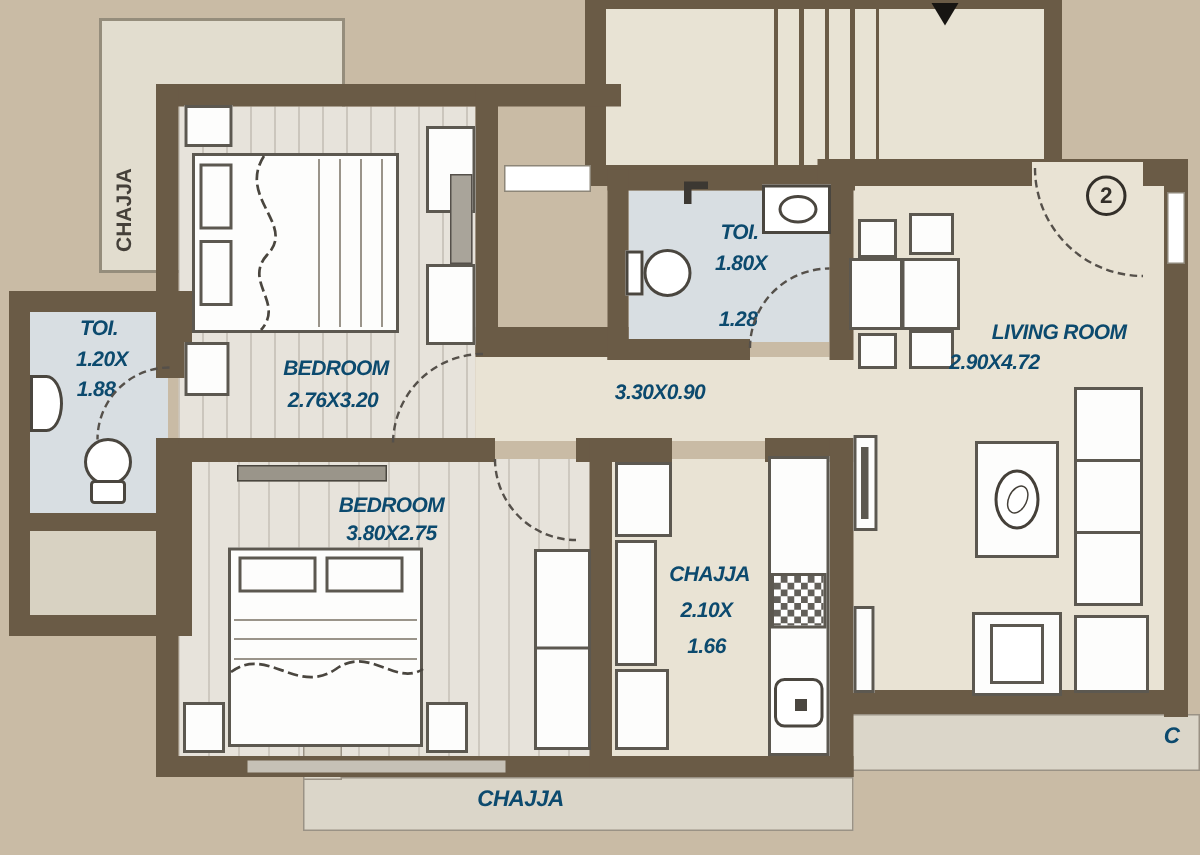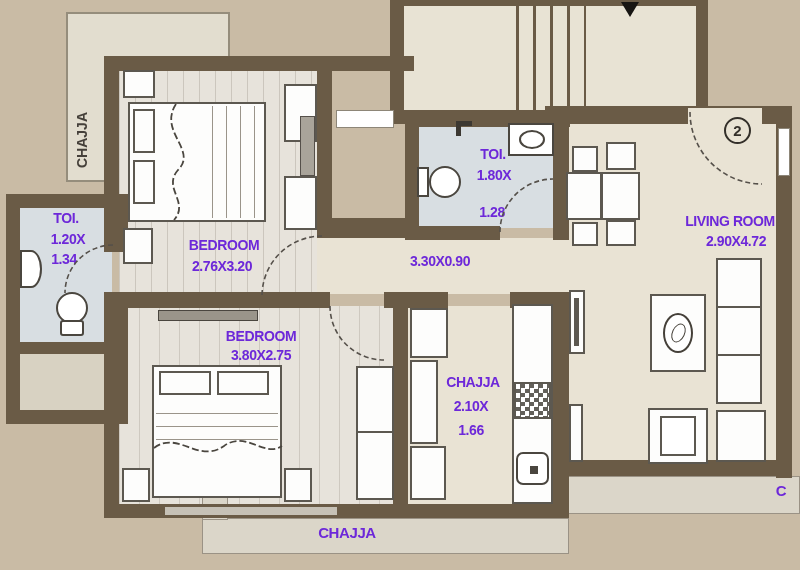--- a/index.html
+++ b/index.html
@@ -6,22 +6,22 @@
   #plan{position:relative;width:800px;height:570px;background:#c9bba5;overflow:hidden;
         font-family:"Liberation Sans",sans-serif;}
   #plan *{box-sizing:border-box;position:absolute;}
   .wall{background:#6a5b46;}
   .floor{background:#e9e3d4;}
   .plank{background-color:#e7e3db;
          background-image:repeating-linear-gradient(90deg,rgba(105,95,82,.22) 0 1px,transparent 1px 16px);}
   .tfloor{background:#d8dee2;}
   .chajja{background:#dbd6c9;border:1px solid #9a9285;}
   .furn{background:#fdfdfc;border:2px solid #5c5850;}
-  .lbl{font-weight:bold;font-size:14px;line-height:1.15;color:#6d28d9;letter-spacing:-0.4px;
-       white-space:nowrap;transform:translateX(-50%);text-align:center;}
+  .lbl{font-weight:bold;font-size:14px;line-height:1.15;color:#0c4a6e;letter-spacing:-0.4px;
+       white-space:nowrap;transform:translateX(-50%);text-align:center;font-style:italic;}
   .vlbl{font-weight:bold;font-size:14px;color:#45403a;letter-spacing:0;
         writing-mode:vertical-rl;transform:rotate(180deg);}
   .steps{background:#e8e3d4;
          background-image:repeating-linear-gradient(90deg,#6a5b46 0 3px,transparent 3px 17px);}
   .stove{background:repeating-conic-gradient(#63605a 0% 25%,#ffffff 0% 50%) 0 0/9px 9px;border:2px solid #5c5850;}
   svg.overlay{left:0;top:0;pointer-events:none;}
 </style>
 </head>
 <body>
 
@@ -146,26 +146,26 @@
   </div>
 
   <div style="left:724px;top:117px;width:27px;height:27px;border:2px solid #332f29;border-radius:50%;text-align:center;font-weight:bold;font-size:15px;line-height:24px;color:#332f29;">2</div>
 
   <div class="lbl" style="left:224px;top:237px;">BEDROOM</div>
   <div class="lbl" style="left:222px;top:258px;">2.76X3.20</div>
   <div class="lbl" style="left:261px;top:328px;">BEDROOM</div>
   <div class="lbl" style="left:261px;top:347px;">3.80X2.75</div>
   <div class="lbl" style="left:66px;top:210px;">TOI.</div>
   <div class="lbl" style="left:68px;top:231px;">1.20X</div>
-  <div class="lbl" style="left:64px;top:251px;">1.34</div>
+  <div class="lbl" style="left:64px;top:251px;">1.88</div>
   <div class="lbl" style="left:493px;top:146px;">TOI.</div>
   <div class="lbl" style="left:494px;top:167px;">1.80X</div>
   <div class="lbl" style="left:492px;top:188px;margin-top:16px;">1.28</div>
-  <div class="lbl" style="left:706px;top:213px;margin-left:24px;">LIVING ROOM</div>
-  <div class="lbl" style="left:736px;top:233px;">2.90X4.72</div>
+  <div class="lbl" style="left:706px;top:213px;">LIVING ROOM</div>
+  <div class="lbl" style="left:663px;top:233px;">2.90X4.72</div>
   <div class="lbl" style="left:473px;top:374px;">CHAJJA</div>
   <div class="lbl" style="left:471px;top:398px;">2.10X</div>
   <div class="lbl" style="left:471px;top:422px;">1.66</div>
   <div class="lbl" style="left:440px;top:253px;">3.30X0.90</div>
   <div class="lbl" style="left:347px;top:524px;font-size:15px;">CHAJJA</div>
   <div class="lbl" style="left:781px;top:482px;font-size:15px;">C</div>
 
   <svg class="overlay" width="800" height="570" viewBox="0 0 800 570">
     <path d="M 690 112 A 72 72 0 0 0 762 184" fill="none" stroke="#55504a" stroke-width="1.6" stroke-dasharray="5 3"></path>
     <path d="M 322 236 A 60 60 0 0 0 262 296" fill="none" stroke="#55504a" stroke-width="1.6" stroke-dasharray="5 3"></path>

